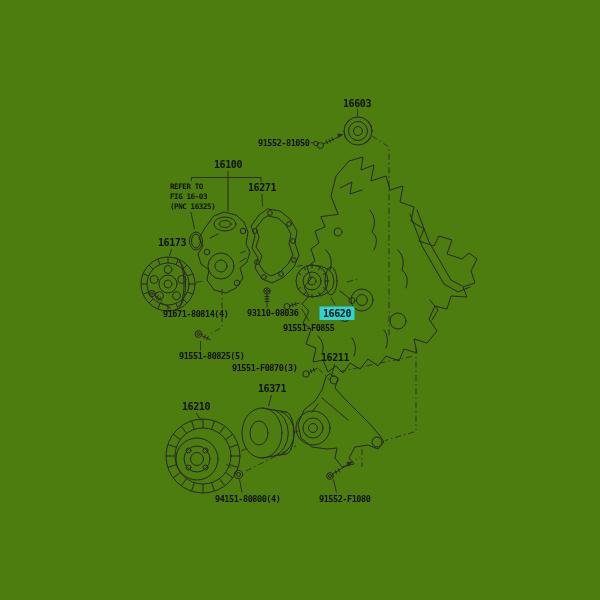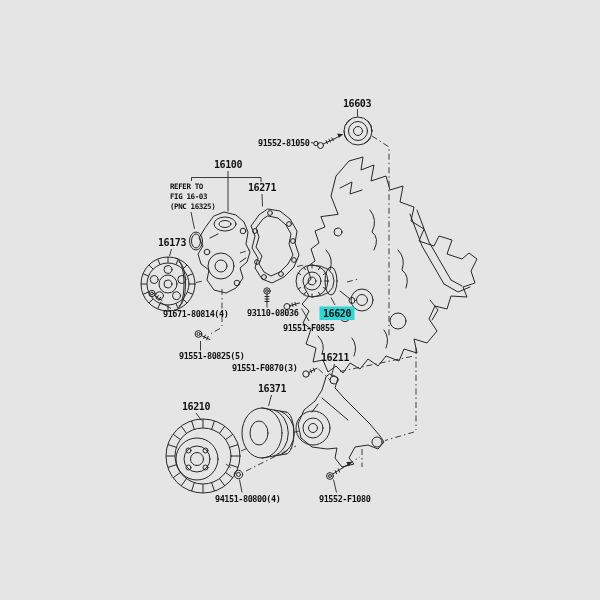--- a/index.html
+++ b/index.html
@@ -1,16 +1,16 @@
 <!DOCTYPE html>
 <html><head>
 <meta charset="utf-8">
 <style>
   html,body{margin:0;padding:0;background:#ffffff;}
-  .stage{position:relative;width:600px;height:600px;background:#e5e5e5;overflow:hidden;}
+  .stage{position:relative;width:600px;height:600px;background:#4d7c0f;overflow:hidden;}
   svg{position:absolute;left:0;top:0;}
   .draw path,.draw circle,.draw ellipse,.draw line,.draw polyline{fill:none;stroke:#272727;stroke-width:1;stroke-linejoin:round;stroke-linecap:round;}
   .ldr{fill:none;stroke:#272727;stroke-width:.9;}
   .axis{fill:none;stroke:#2b2b2b;stroke-width:.9;stroke-dasharray:6 3 1.5 3;}
   .lbl{font-family:"DejaVu Sans Mono","Liberation Mono",monospace;font-weight:bold;fill:#101010;}
   .lbl-lg{font-size:10px;letter-spacing:-0.4px;}
   .lbl-sm{font-size:8.5px;letter-spacing:-0.45px;}
   .lbl-note{font-size:7.5px;letter-spacing:-0.4px;}
   .solidfill{fill:#272727;stroke:none;}
 </style>

